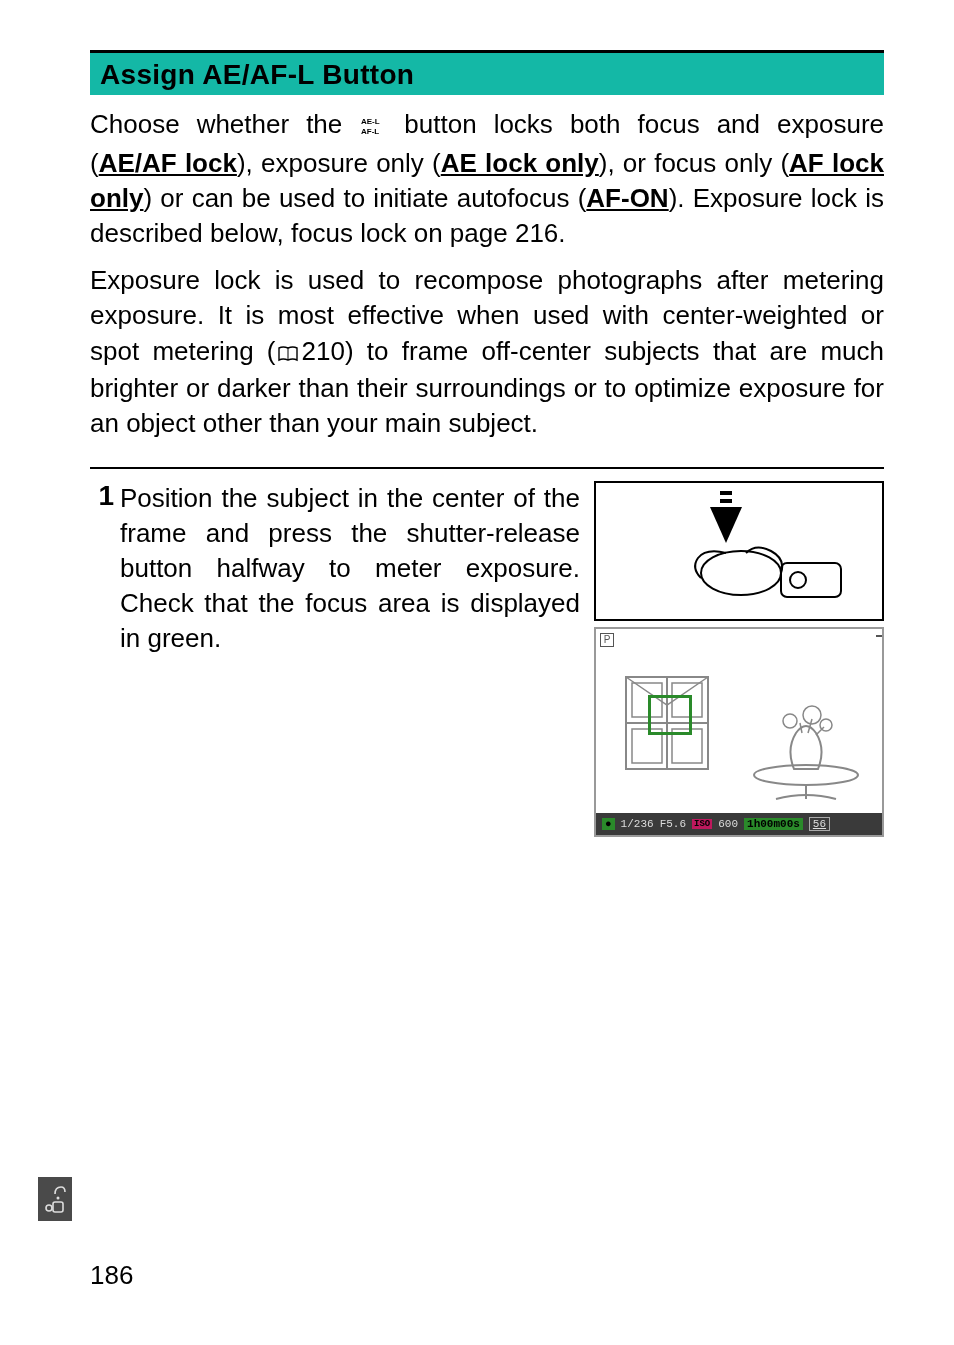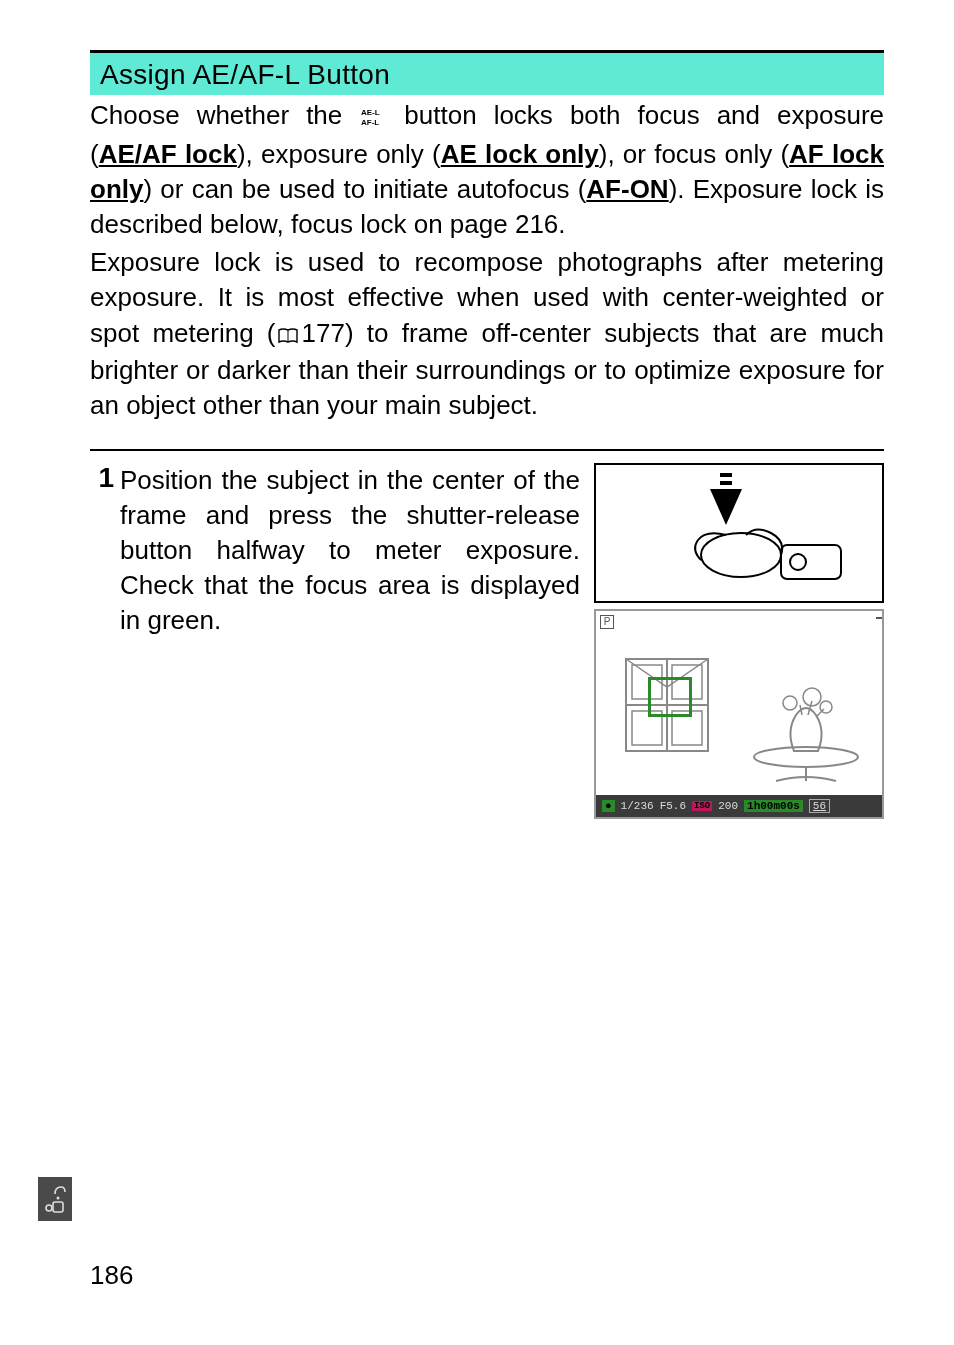--- a/index.html
+++ b/index.html
@@ -1,19 +1,19 @@
 <!DOCTYPE html>
 <html><head>
 <meta charset="utf-8">
 <style>
   * { box-sizing: border-box; margin: 0; padding: 0; }
   html, body { width: 954px; height: 1345px; background: #fff; font-family: "Helvetica Neue", Arial, sans-serif; color: #000; }
   .page { position: relative; width: 954px; height: 1345px; padding: 50px 70px 0 90px; }
-  .section-head { background: #5eead4; border-top: 3px solid #000; padding: 6px 10px 4px 10px; font-weight: 400; font-size: 28px; letter-spacing: 0.3px; }
-  .para { font-size: 26px; line-height: 1.35; margin-top: 3px; text-align: justify; }
+  .section-head { background: #14b8a6; border-top: 3px solid #000; padding: 6px 10px 4px 10px; font-weight: 700; font-size: 28px; letter-spacing: 0.3px; }
+  .para { font-size: 26px; line-height: 1.35; margin-top: 12px; text-align: justify; }
   .bold { font-weight: 800; text-decoration: underline; }
   .sub-head { font-size: 28px; font-style: italic; font-weight: 800; margin-top: 28px; border-bottom: 2px solid #5b7aa8; padding-bottom: 2px; }
   .section-rule { border: none; border-top: 2px solid #000; margin-top: 26px; }
   .step-row { display: flex; margin-top: 10px; }
   .step-num { font-weight: 800; font-size: 28px; width: 30px; text-align: right; padding-right: 6px; line-height: 1.2; }
   .step-body { flex: 1; }
   .step-title { font-weight: 800; font-size: 26px; line-height: 1.25; }
   .step-text-row { display: flex; gap: 14px; margin-top: 2px; }
   .step-text { font-size: 26px; line-height: 1.35; text-align: justify; flex: 1; }
   .figs { width: 290px; display: flex; flex-direction: column; gap: 6px; }
@@ -55,21 +55,21 @@
           <text x="0" y="9" font-size="8" font-family="Arial" font-weight="bold">AE-L</text>
           <text x="0" y="19" font-size="8" font-family="Arial" font-weight="bold">AF-L</text>
         </svg></span><span> button locks both focus and exposure (</span><span class="bold">AE/AF lock</span><span>), exposure only (</span><span class="bold">AE lock only</span><span>), or focus only (</span><span class="bold">AF lock only</span><span>) or can be used to initiate autofocus (</span><span class="bold">AF-ON</span><span>). Exposure lock is described below, focus lock on page 216.</span>
   </p>
 
 
   <p class="para">
     <span>Exposure lock is used to recompose photographs after metering exposure. It is most effective when used with center-weighted or spot metering (</span><span class="glyph-book"><svg width="20" height="16" viewBox="0 0 20 16">
           <path d="M1 2 Q5 0 10 2 Q15 0 19 2 L19 14 Q15 12 10 14 Q5 12 1 14 Z" fill="none" stroke="#000" stroke-width="1.4"></path>
           <line x1="10" y1="2" x2="10" y2="14" stroke="#000" stroke-width="1"></line>
-        </svg></span><span>177</span><span>) to frame off-center subjects that are much brighter or darker than their surroundings or to optimize exposure for an object other than your main subject.</span>
+        </svg></span><span>210</span><span>) to frame off-center subjects that are much brighter or darker than their surroundings or to optimize exposure for an object other than your main subject.</span>
   </p>
 
   <hr class="section-rule">
 
   <div class="step-row">
     <div class="step-num">1</div>
     <div class="step-body">
       <div class="step-text-row">
         <div class="step-text">Position the subject in the center of the frame and press the shutter-release button halfway to meter exposure. Check that the focus area is displayed in green.</div>
         <div class="figs">
@@ -115,21 +115,21 @@
               <path d="M84 44 L86 54 M96 40 L92 54 M108 48 L100 56" fill="none" stroke="#888" stroke-width="1.5"></path>
             </svg>
 
             <div class="focus-box"></div>
 
             <div class="status-bar">
               <span class="sb-item sb-green">●</span>
               <span class="sb-item">1/236</span>
               <span class="sb-item">F5.6</span>
               <span class="sb-item sb-iso">ISO</span>
-              <span class="sb-item">200</span>
+              <span class="sb-item">600</span>
               <span class="sb-item sb-green">1h00m00s</span>
               <span class="sb-item sb-box">56</span>
             </div>
           </div>
 
         </div>
       </div>
     </div>
   </div>
 

